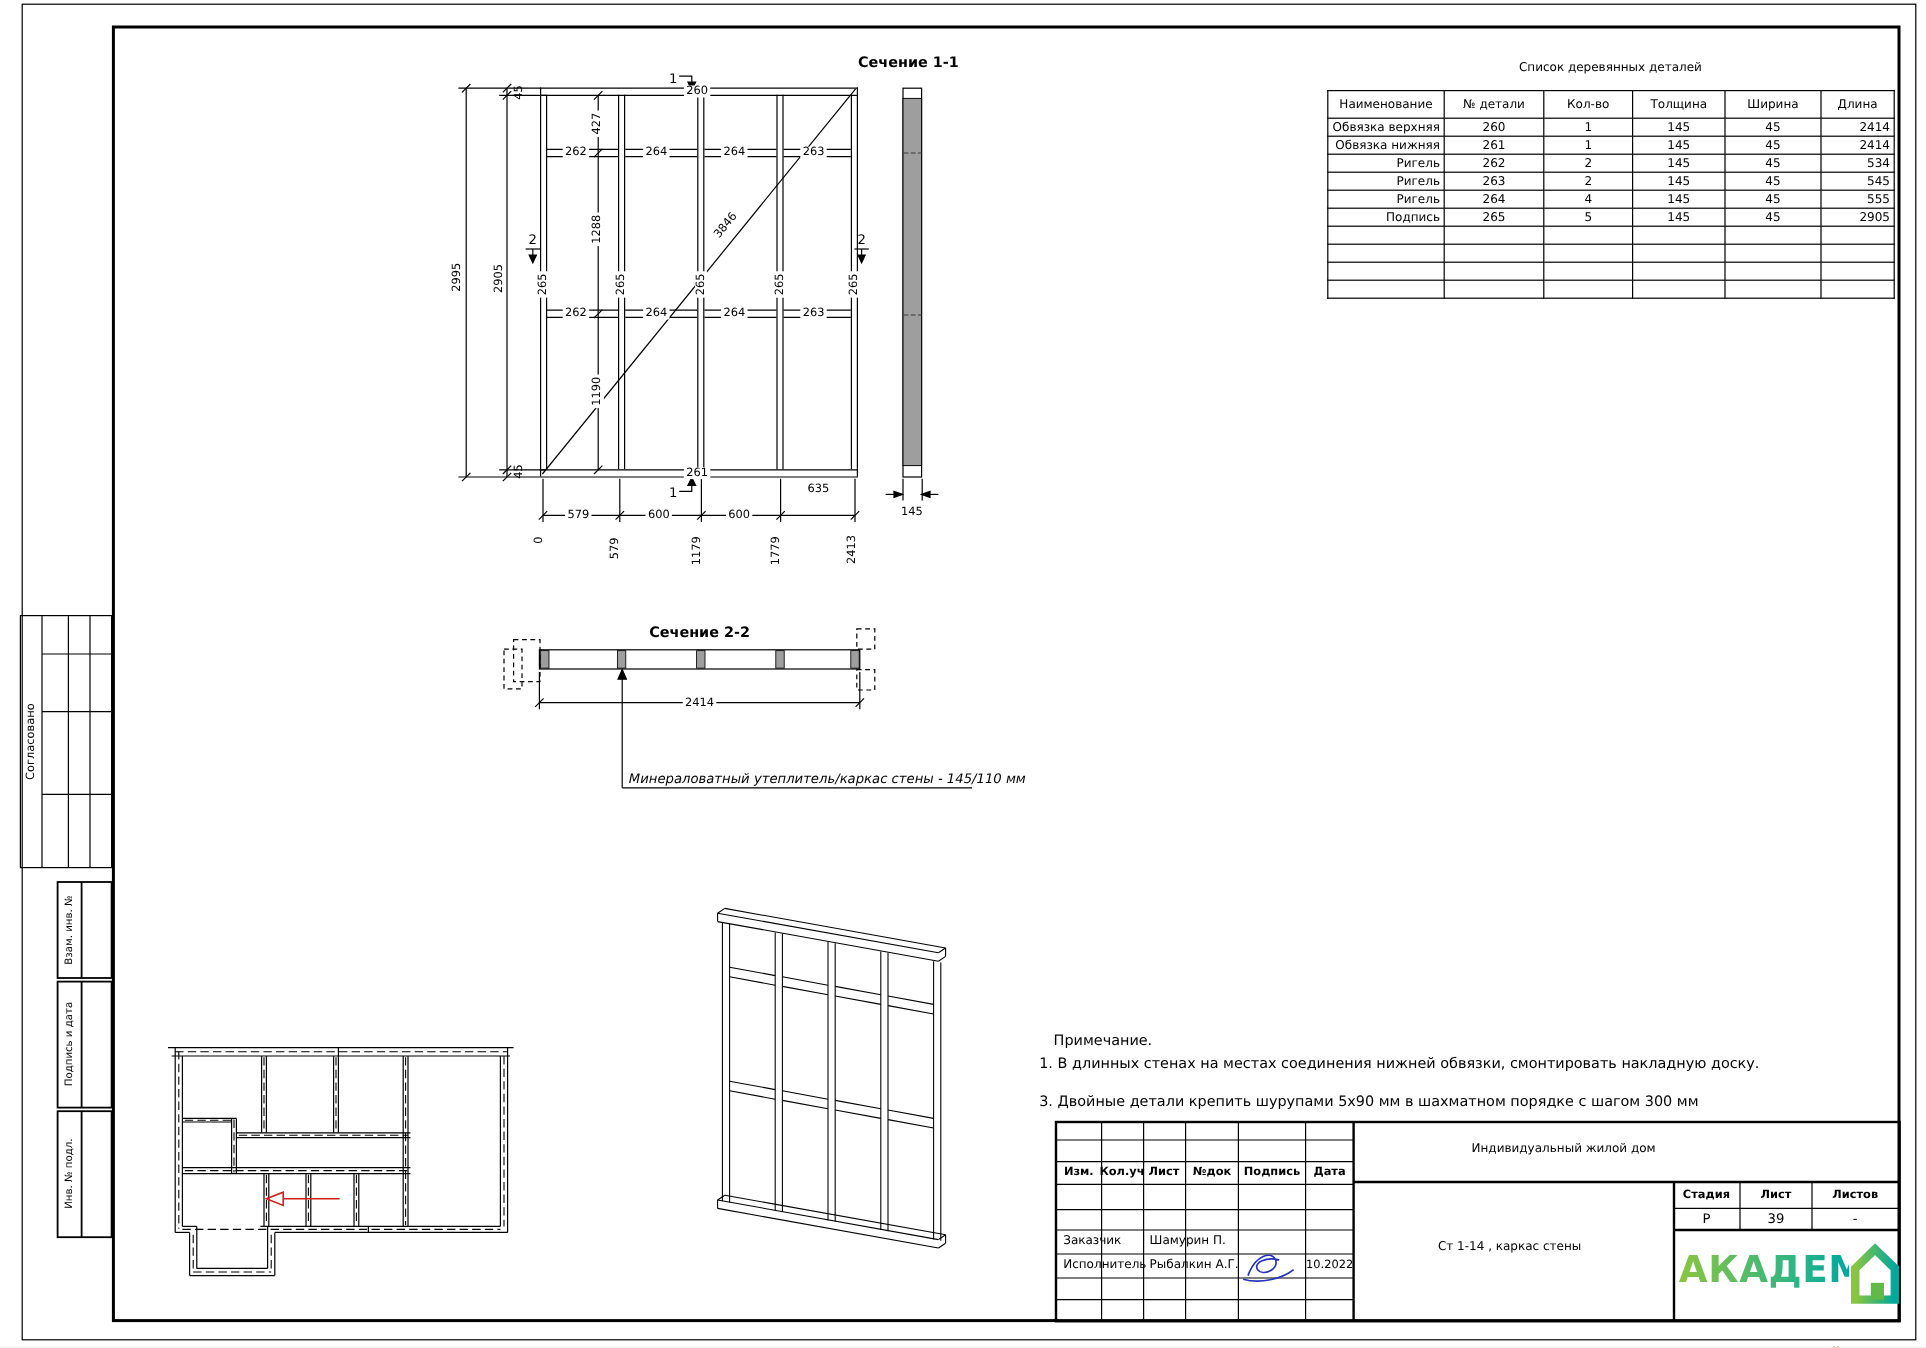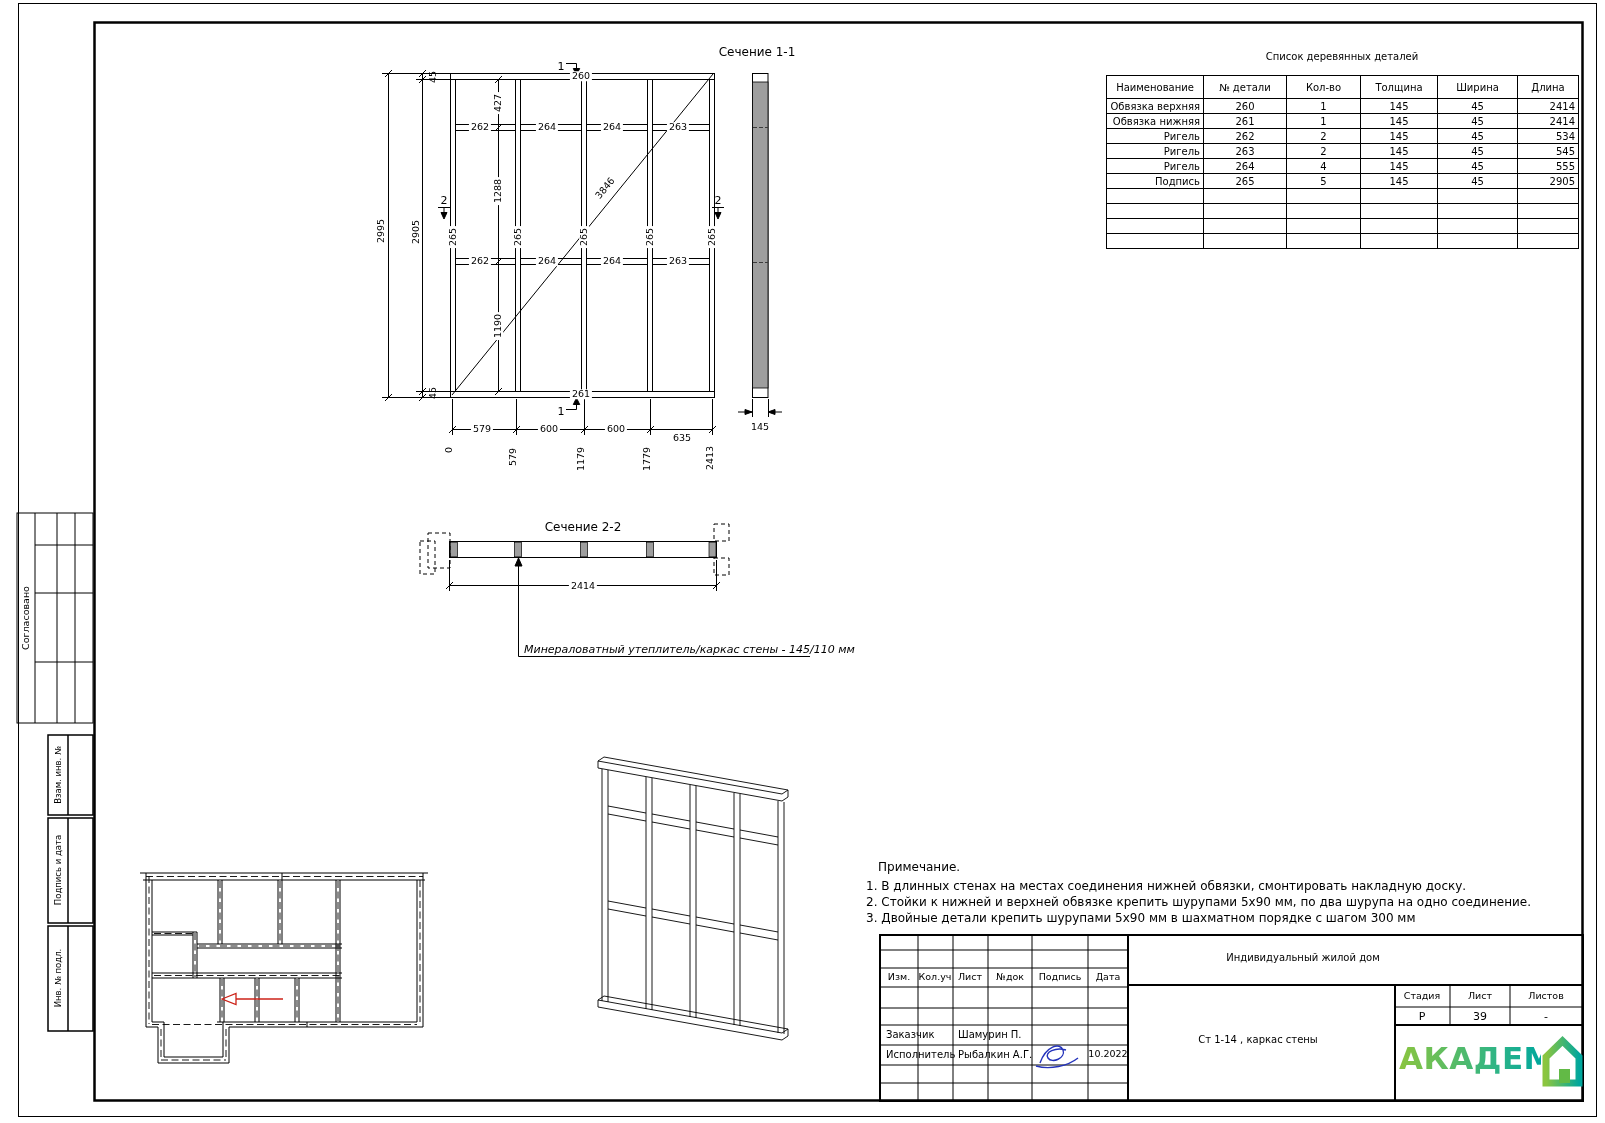--- a/index.html
+++ b/index.html
@@ -5,21 +5,21 @@
   html,body{margin:0;padding:0;background:#e8e8e8;}
   #sheet{position:relative;width:1605px;height:1123px;background:#fff;
          font-family:"DejaVu Sans",sans-serif;color:#000;overflow:hidden;}
   #lw{position:absolute;left:0;top:0;}
   .t{position:absolute;white-space:nowrap;line-height:1;font-size:10px;
      transform:translate(-50%,-50%);}
   .la{transform:translate(0,-50%);}
   .bg{background:#fff;padding:0 2px;}
   .r{transform:translate(-50%,-50%) rotate(-90deg);}
   .dg{transform:translate(-50%,-50%) rotate(-50.7deg);}
-  .b{font-weight:400;}
+  .b{font-weight:700;}
   .it{font-style:italic;}
   .s8{font-size:8.5px;}
   .s9{font-size:9.5px;}
   .s11{font-size:11px;}
   .s12{font-size:12px;}
   .s13{font-size:10px;}
   #parts{position:absolute;left:1106px;top:75px;width:472px;border-collapse:collapse;
          table-layout:fixed;}
   #parts th,#parts td{border:1px solid #000;font-size:10px;font-weight:400;
          padding:0 3px;overflow:hidden;white-space:nowrap;}
@@ -338,21 +338,21 @@
 
 <div class="t r bg s9" style="left:453px;top:237px">265</div>
 <div class="t r bg s9" style="left:518px;top:237px">265</div>
 <div class="t r bg s9" style="left:584px;top:237px">265</div>
 <div class="t r bg s9" style="left:650px;top:237px">265</div>
 <div class="t r bg s9" style="left:712px;top:237px">265</div>
 
 <div class="t bg s9" style="left:482px;top:429px">579</div>
 <div class="t bg s9" style="left:549px;top:429px">600</div>
 <div class="t bg s9" style="left:616px;top:429px">600</div>
-<div class="t bg s9" style="left:682px;top:438px">635</div>
+<div class="t bg s9" style="left:682px;top:408px">635</div>
 
 <div class="t r s9" style="left:449px;top:450px">0</div>
 <div class="t r s9" style="left:513px;top:457px">579</div>
 <div class="t r s9" style="left:581px;top:459px">1179</div>
 <div class="t r s9" style="left:647px;top:459px">1779</div>
 <div class="t r s9" style="left:710px;top:458px">2413</div>
 
 <div class="t s11" style="left:561px;top:66px">1</div>
 <div class="t s11" style="left:561px;top:411px">1</div>
 <div class="t s11" style="left:444px;top:200px">2</div>
@@ -463,21 +463,20 @@
           <td></td>
           <td></td>
           <td></td>
           <td></td>
         </tr>
   </tbody>
 </table>
 
 <div class="t la s12" style="left:878px;top:867px">Примечание.</div>
 <div class="t la s12" style="left:866px;top:886px">1. В длинных стенах на местах соединения нижней обвязки, смонтировать накладную доску.</div>
-<div class="t la s12" style="left:866px;top:902px">2. Стойки к нижней и верхней обвязке крепить шурупами  5х90 мм, по два шурупа на одно соединение.</div>
 <div class="t la s12" style="left:866px;top:918px">3. Двойные детали крепить шурупами 5х90 мм в шахматном порядке с шагом 300 мм</div>
 
 <div class="t b s9" style="left:899px;top:977px">Изм.</div>
 <div class="t b s9" style="left:935px;top:977px">Кол.уч</div>
 <div class="t b s9" style="left:970px;top:977px">Лист</div>
 <div class="t b s9" style="left:1010px;top:977px">№док</div>
 <div class="t b s9" style="left:1060px;top:977px">Подпись</div>
 <div class="t b s9" style="left:1108px;top:977px">Дата</div>
 <div class="t la" style="left:886px;top:1035px">Заказчик</div>
 <div class="t la" style="left:958px;top:1035px">Шамурин П.</div>

